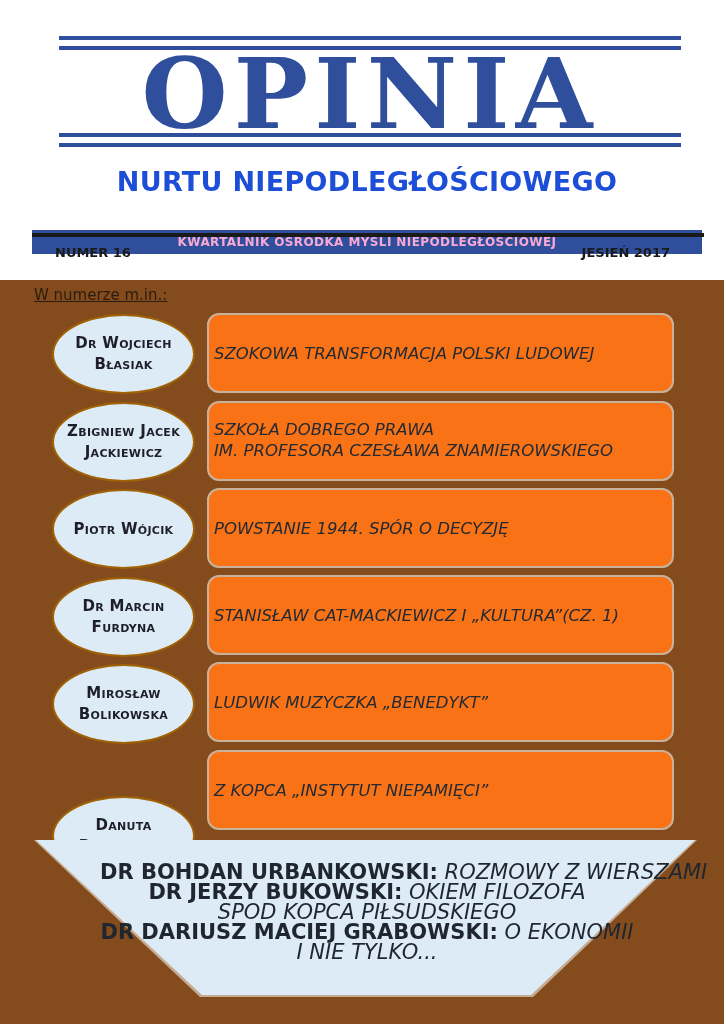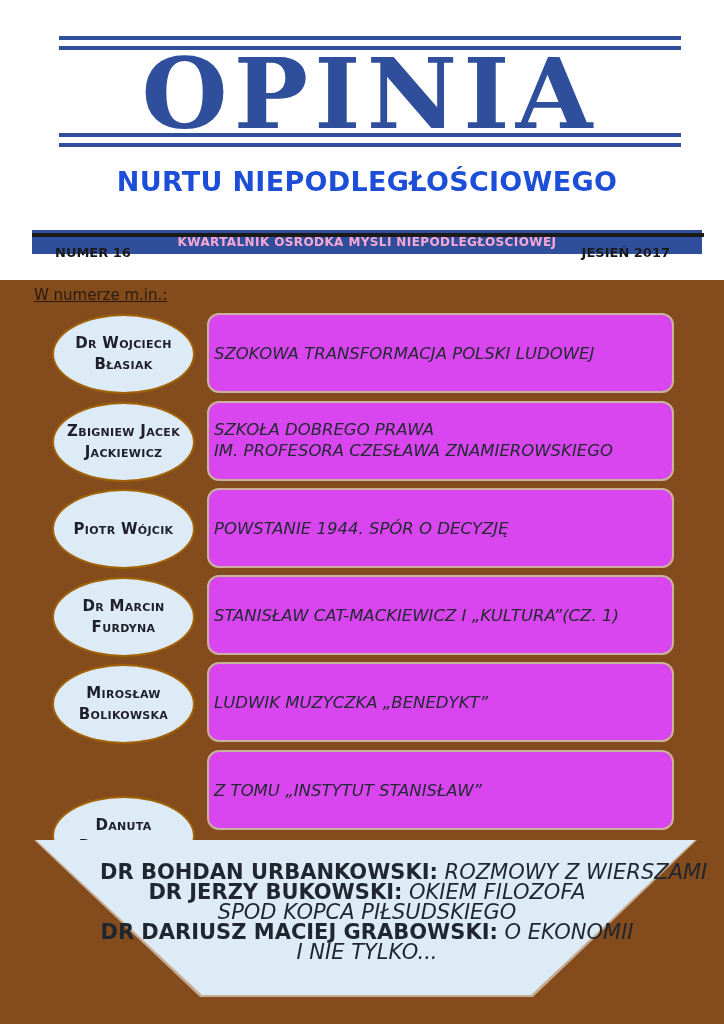--- a/index.html
+++ b/index.html
@@ -47,21 +47,21 @@
     border-radius: 50%;
     background: #dcebf6; border: 2px solid #a16207;
     box-sizing: border-box;
     display: flex; align-items: center; justify-content: center; flex-direction: column;
     text-align: center; font-weight: bold; color: #1f1f2a;
     font-size: 12.5px; line-height: 21px; font-variant: small-caps; letter-spacing: 0.3px;
   }
   .author span { display: block; font-size: 15px; }
   .article {
     position: absolute; left: 207px; width: 467px; height: 80px;
-    border-radius: 12px; background: #d946ef;
+    border-radius: 12px; background: #f97316;
     border: 2px solid #c9b29b; box-sizing: border-box;
     padding: 0 4px 0 5px;
     display: flex; flex-direction: column; justify-content: flex-start;
     color: #232a33; font-style: italic; font-size: 16.5px; line-height: 21px;
   }
   .article .t { margin-top: 28px; }
   .article.two .t { margin-top: 16px; }
   .trap {
     position: absolute; left: 0; top: 0; width: 724px; height: 1024px;
   }
@@ -129,21 +129,21 @@
 </div>
 <div class="article" style="top:662px">
   <div class="t">LUDWIK MUZYCZKA „BENEDYKT”</div>
 </div>
 
 <div class="author" style="top:796px">
   <span>Danuta</span>
   <span>Bolikowska</span>
 </div>
 <div class="article" style="top:750px">
-  <div class="t">Z TOMU „INSTYTUT STANISŁAW”</div>
+  <div class="t">Z KOPCA „INSTYTUT NIEPAMIĘCI”</div>
 </div>
 
 <svg class="trap" viewBox="0 0 724 1024">
   <polygon points="34,840 697,840 533,997 200,997" fill="#c5ab91"></polygon>
   <polygon points="36,840 695,840 531,995 202,995" fill="#dcebf6"></polygon>
 </svg>
 
 <div class="bottom-text">
   <div><b>DR BOHDAN URBANKOWSKI:</b><i> ROZMOWY Z WIERSZAMI</i></div>
   <div><b>DR JERZY BUKOWSKI:</b><i> OKIEM FILOZOFA</i></div>

